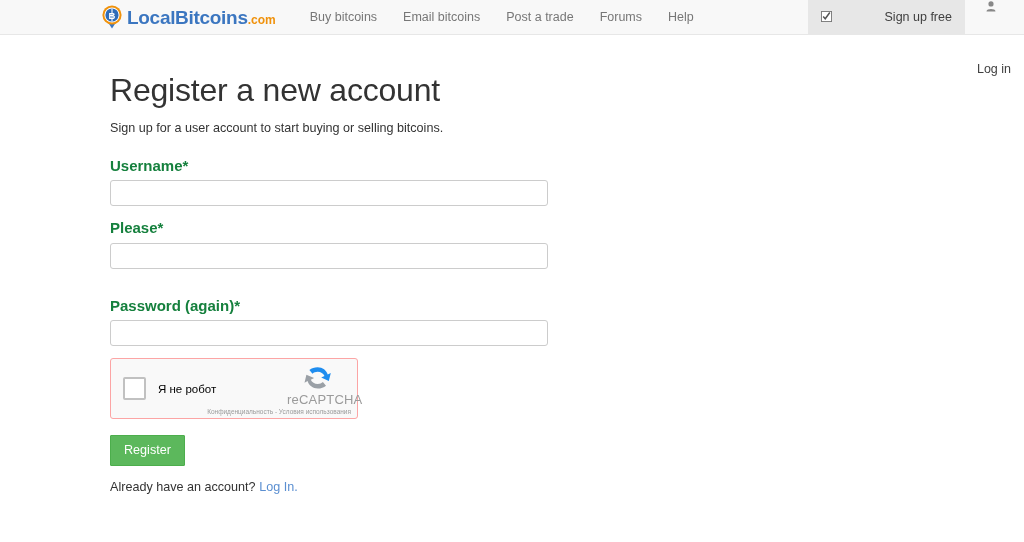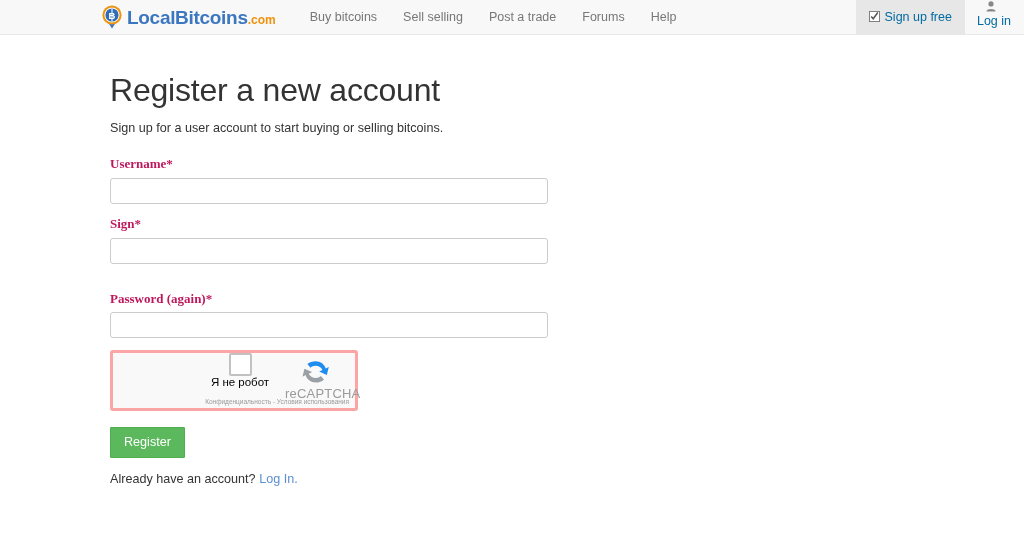--- a/index.html
+++ b/index.html
@@ -55,21 +55,21 @@
     text-decoration: none;
     white-space: nowrap;
   }
 
   .nav-right {
     position: absolute;
     right: 0; top: 0; bottom: 0;
     display: flex;
     align-items: stretch;
   }
-  .nav-right .nav-link { color: #0369a1; }
+  .nav-right .nav-link { color: #404040; gap: 48px; }
   .nav-right .signup {
     background: #e7e7e7;
     padding: 0 13px;
   }
   .nav-right .login { padding: 0 13px 0 12px; flex-direction: column; }
   .ico { display: inline-block; margin-right: 5px; flex: none; position: relative; top: 1px; }
 
   
   .container { padding: 0; }
   .content { margin-left: 110px; padding-top: 22px; width: 460px; }
@@ -85,26 +85,25 @@
   p.lead {
     font-size: 12.6px;
     color: #333333;
     margin: 0 0 18px 0;
     line-height: 1.4;
   }
 
   .form-group { margin-bottom: 12px; }
   label.control-label {
     display: block;
-    font-size: 13px;
+    font-size: 15px;
     font-weight: bold;
-    color: #be185d;
+    color: #15803d;
     margin-bottom: 5px;
     line-height: 1.3;
-    font-family: Liberation Serif, serif;
   }
   label.control-label .req { font-weight: bold; }
 
   input.form-control {
     display: block;
     width: 438px;
     height: 26px;
     padding: 3px 8px;
     font-size: 12.5px;
     font-family: "Liberation Sans", sans-serif;
@@ -116,26 +115,25 @@
   }
 
   .spacer-lg { height: 15px; }
 
   
   .captcha-wrap { margin-top: 5px; margin-bottom: 16px; }
   .recaptcha {
     width: 248px;
     height: 61px;
     background: #f9f9f9;
-    border: 3px solid #fca5a5;
+    border: 1px solid #fca5a5;
     border-radius: 3px;
     position: relative;
     display: flex;
     align-items: center;
-    flex-direction: column;
   }
   .rc-check {
     width: 23px; height: 23px;
     background: #ffffff;
     border: 2px solid #c1c1c1;
     border-radius: 2px;
     margin-left: 12px;
     flex: none;
   }
   .rc-label {
@@ -207,21 +205,21 @@
       </svg>
     </span>
     <span class="brand-text"><span>LocalBitcoins</span><span class="dotcom">.com</span></span>
   </a>
 
   <div class="nav-links">
     <a class="nav-link" href="#">
         <span>Buy bitcoins</span>
       </a>
     <a class="nav-link" href="#">
-        <span>Sell selling</span>
+        <span>Email bitcoins</span>
       </a>
     <a class="nav-link" href="#">
         <span>Post a trade</span>
       </a>
     <a class="nav-link" href="#">
         <span>Forums</span>
       </a>
     <a class="nav-link" href="#">
         <span>Help</span>
       </a>
@@ -254,21 +252,21 @@
 
     <h1 class="page-title">Register a new account</h1>
     <p class="lead">Sign up for a user account to start buying or selling bitcoins.</p>
 
     <div class="form-group">
       <label class="control-label"><span>Username</span><span class="req">*</span></label>
       <input class="form-control" type="text" value="" placeholder="" style="">
     </div>
 
     <div class="form-group">
-      <label class="control-label"><span>Sign</span><span class="req">*</span></label>
+      <label class="control-label"><span>Please</span><span class="req">*</span></label>
       <input class="form-control" type="text" value="" placeholder="" style="">
     </div>
 
 
     <div class="spacer-lg"></div>
 
     <div class="form-group">
       <label class="control-label"><span>Password (again)</span><span class="req">*</span></label>
       <input class="form-control" type="password" value="" placeholder="" style="">
     </div>

